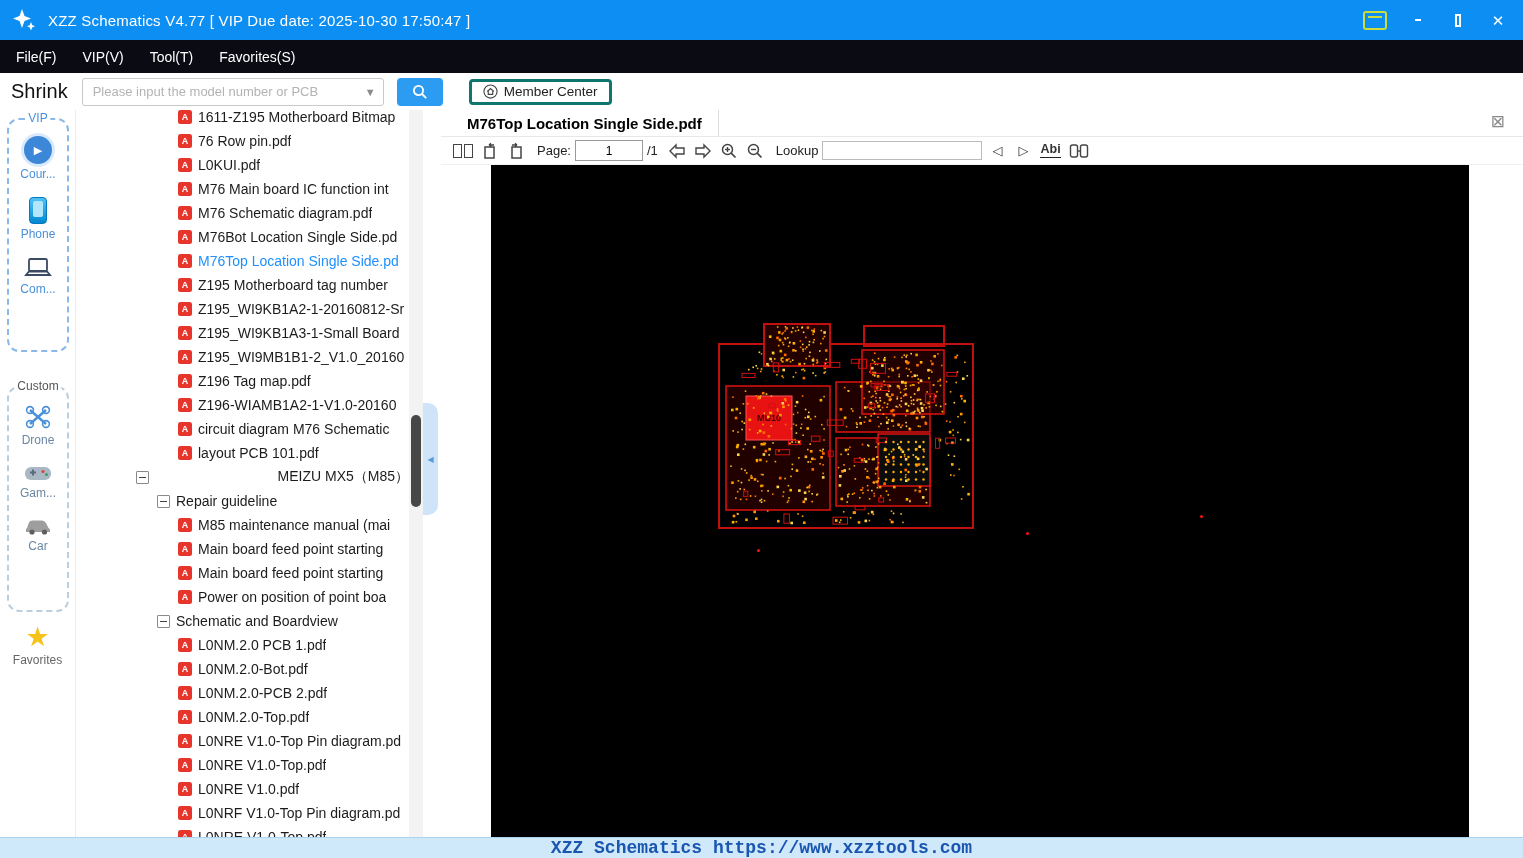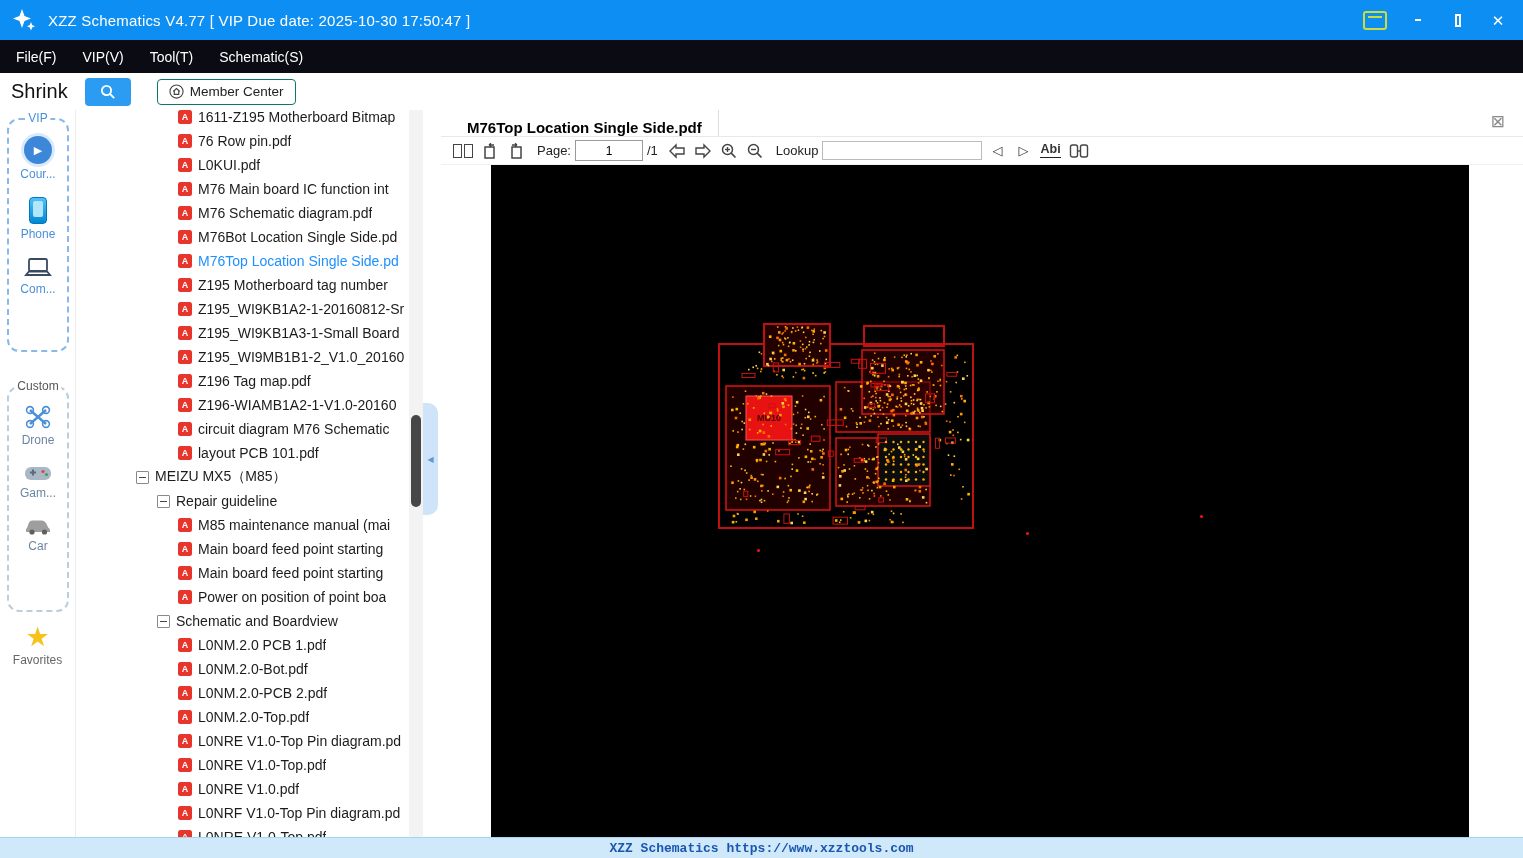--- a/index.html
+++ b/index.html
@@ -24,21 +24,21 @@
   .toolbar{position:absolute;top:73px;left:0;right:0;height:37px;background:#fff;
            display:flex;align-items:center;border-bottom:1px solid #f0f0f0;}
   .shrink{margin-left:7px;font-size:20px;color:#111;background:none;border:none;padding:2px 4px;font-family:inherit;}
   .combo{margin-left:10px;width:300px;height:26px;border:1px solid #c9c9c9;border-radius:3px;
          display:flex;align-items:center;background:#fff;}
   .combo input{flex:1;border:none;outline:none;height:22px;margin-left:8px;font-size:13px;color:#333;font-family:inherit;}
   .combo input::placeholder{color:#b3b3b3;}
   .combo .caret{color:#8a8a8a;font-size:11px;margin:0 7px;}
   .search-btn{margin-left:13px;width:46px;height:28px;background:#2b9cf2;border:none;border-radius:4px;
               display:flex;align-items:center;justify-content:center;}
-  .member-btn{margin-left:26px;height:26px;border:1px solid #0f766e;border-radius:4px;background:#fff;
+  .member-btn{margin-left:26px;height:26px;border:3px solid #0f766e;border-radius:4px;background:#fff;
               display:flex;align-items:center;gap:6px;padding:0 11px;font-size:13.5px;color:#222;font-family:inherit;}
   
   .body{position:absolute;top:110px;bottom:20px;left:0;right:0;display:flex;}
   
   .iconbar{width:75px;flex:0 0 auto;border-right:1px solid #ececec;position:relative;background:#fff;}
   .group-box{position:absolute;left:7px;width:58px;border:2px dashed #8ab9e9;border-radius:12px;
              display:flex;flex-direction:column;align-items:center;}
   .group-label{position:absolute;top:-9px;left:50%;transform:translateX(-50%);background:#fff;
                padding:0 3px;font-size:12px;white-space:nowrap;}
   .vip-box{top:8px;height:230px;}
@@ -71,21 +71,21 @@
   .scrollstrip{width:14px;flex:0 0 auto;background:#f3f3f3;position:relative;}
   .scroll-thumb{position:absolute;left:2px;right:2px;top:305px;height:92px;background:#474747;border-radius:6px;}
   
   .handlestrip{width:18px;flex:0 0 auto;position:relative;background:#fff;}
   .handle{position:absolute;left:0;top:293px;width:15px;height:112px;background:#cfe4f8;
           border-radius:0 10px 10px 0;display:flex;align-items:center;justify-content:center;
           color:#5b9bd5;font-size:8px;}
   
   .main{flex:1;display:flex;flex-direction:column;background:#fff;min-width:0;}
   .tabbar{height:26px;display:flex;align-items:center;position:relative;border-bottom:1px solid #e8e8e8;flex:0 0 auto;}
-  .tab{padding:0 16px 0 26px;font-weight:bold;font-size:15px;height:100%;display:flex;align-items:flex-end;
+  .tab{padding:0 16px 0 26px;font-weight:bold;font-size:15px;height:100%;display:flex;align-items:center;
        border-right:1px solid #ddd;color:#000;}
   .close-all{position:absolute;right:12px;top:2px;color:#8a8a8a;font-size:17px;line-height:1;background:none;border:none;}
   .pdfbar{height:27px;display:flex;align-items:center;padding-left:10px;border-bottom:1px solid #f0f0f0;
           font-size:13px;color:#222;flex:0 0 auto;gap:4px;}
   .pbtn{display:inline-flex;align-items:center;justify-content:center;min-width:22px;height:20px;background:none;border:none;padding:0 2px;color:#333;}
   .dblpage{display:inline-flex;gap:2px;}
   .dblpage b{display:block;width:7px;height:12px;border:1.5px solid #444;}
   .page-label{margin-left:6px;}
   .page-input{width:62px;height:17px;border:1px solid #9a9a9a;font-size:12px;text-align:center;font-family:inherit;}
   .page-total{margin-right:4px;}
@@ -93,21 +93,21 @@
   .lookup-input{width:150px;height:17px;border:1px solid #bbb;font-size:12px;font-family:inherit;padding:0 4px;}
   .tri{font-size:13px;color:#333;}
   .abi{font-size:12.5px;font-weight:bold;border-bottom:1.5px solid #222;line-height:1.1;}
   .viewer{flex:1;position:relative;background:#fff;overflow:hidden;}
   .pdf-page{position:absolute;left:50px;top:0;width:978px;height:675px;background:#000;}
   .pcb-svg{position:absolute;left:225px;top:157px;}
   .stray{position:absolute;width:3px;height:3px;background:#ff1010;border-radius:50%;}
   
   .statusbar{position:absolute;left:0;right:0;bottom:0;height:20px;background:#cfe9fb;border-top:1px solid #a8d4f2;
              display:flex;align-items:center;justify-content:center;
-             font-family:"Liberation Mono",monospace;font-weight:bold;font-size:13px;color:#1a55b0;}
+             font-family:"Liberation Mono",monospace;font-weight:bold;font-size:18px;color:#1a55b0;}
 </style>
 </head>
 <body>
 
 <div id="app">
 
   <div class="titlebar">
     <svg class="logo" viewBox="0 0 28 28">
       <path d="M12 3 L14.5 10 L21 12.5 L14.5 15 L12 22 L9.5 15 L3 12.5 L9.5 10 Z" fill="#fff"></path>
       <path d="M21 16 L22.2 19 L25 20.2 L22.2 21.4 L21 24.4 L19.8 21.4 L17 20.2 L19.8 19 Z" fill="#fff"></path>
@@ -118,25 +118,29 @@
       <button class="winbtn btn-min" style="background:none;border:none;"></button>
       <button class="winbtn btn-max" style="background:none;border:none;"></button>
       <button class="winbtn" style="background:none;border:none;">✕</button>
     </div>
   </div>
 
   <div class="menubar">
     <span class="menu-item">File(F)</span>
     <span class="menu-item">VIP(V)</span>
     <span class="menu-item">Tool(T)</span>
-    <span class="menu-item">Schematic(S)</span>
+    <span class="menu-item">Favorites(S)</span>
   </div>
 
   <div class="toolbar">
     <button class="shrink">Shrink</button>
+    <div class="combo">
+      <input type="text" placeholder="Please input the model number or PCB" style="">
+      <span class="caret">▼</span>
+    </div>
     <button class="search-btn">
       <svg width="18" height="18" viewBox="0 0 18 18">
         <circle cx="7.5" cy="7.5" r="4.6" fill="none" stroke="#fff" stroke-width="1.8"></circle>
         <line x1="11" y1="11" x2="15.2" y2="15.2" stroke="#fff" stroke-width="1.8"></line>
       </svg>
     </button>
     <button class="member-btn">
       <svg width="15" height="15" viewBox="0 0 16 16">
         <circle cx="8" cy="8" r="7" fill="none" stroke="#444" stroke-width="1.2"></circle>
         <path d="M4.5 8 L8 4.8 L11.5 8 M5.6 7.5 V11 H10.4 V7.5" fill="none" stroke="#444" stroke-width="1.2"></path>
@@ -261,21 +265,21 @@
             <span class="tree-label">Z196-WIAMB1A2-1-V1.0-20160</span>
           </div>
           <div class="tree-row" style="padding-left: 102px;">
             <span class="pdf-ic">A</span>
             <span class="tree-label">circuit diagram M76 Schematic</span>
           </div>
           <div class="tree-row" style="padding-left: 102px;">
             <span class="pdf-ic">A</span>
             <span class="tree-label">layout PCB 101.pdf</span>
           </div>
-          <div class="tree-row" style="padding-left: 60px;">
+          <div class="tree-row" style="padding-left: 60px; justify-content: space-between;">
             <span class="minus-box">
               <i></i>
             </span>
             <span class="tree-label">MEIZU MX5（M85）</span>
           </div>
           <div class="tree-row" style="padding-left: 81px;">
             <span class="minus-box">
               <i></i>
             </span>
             <span class="tree-label">Repair guideline</span>

